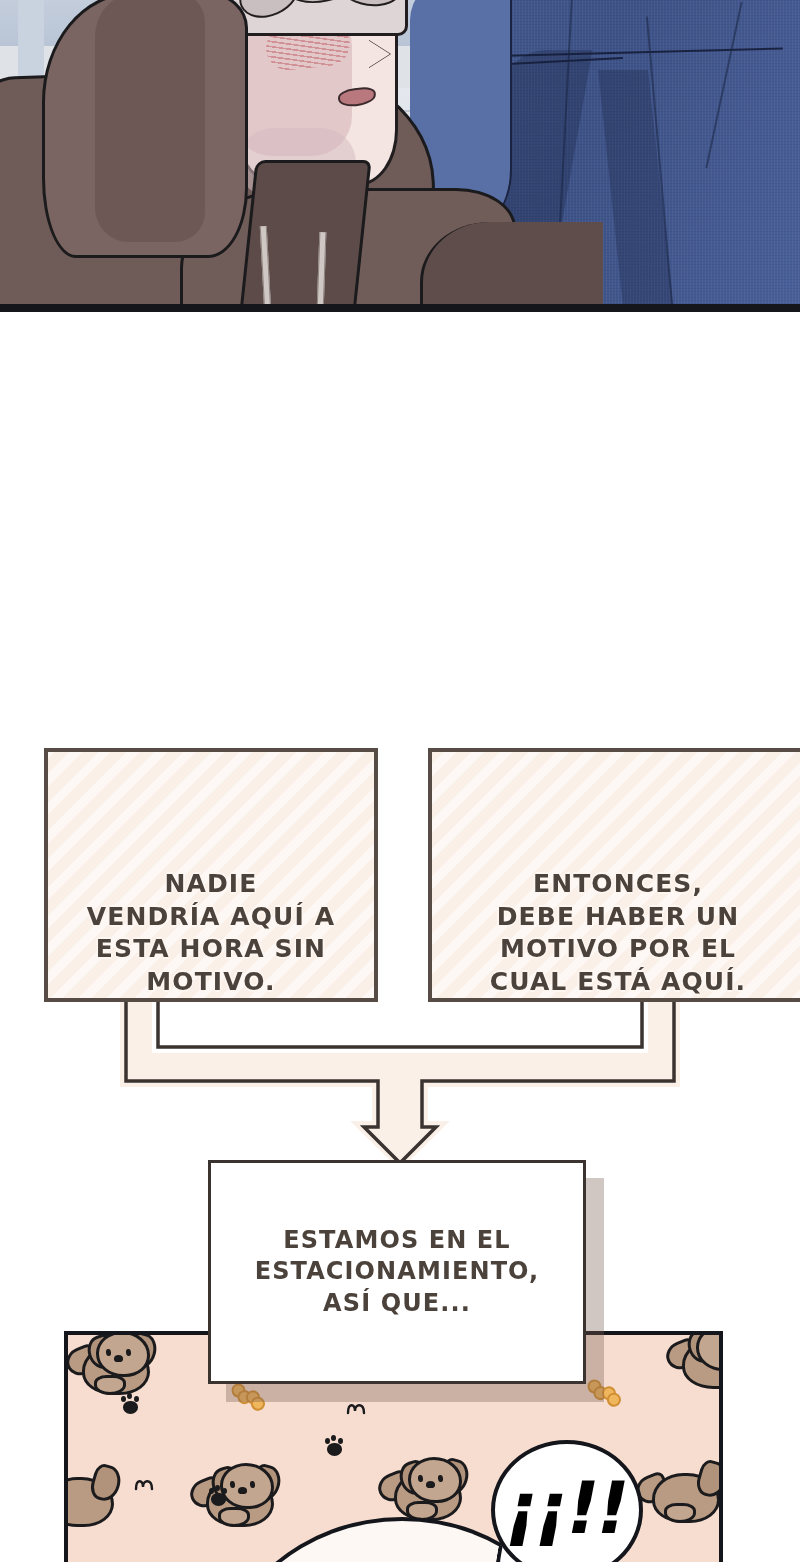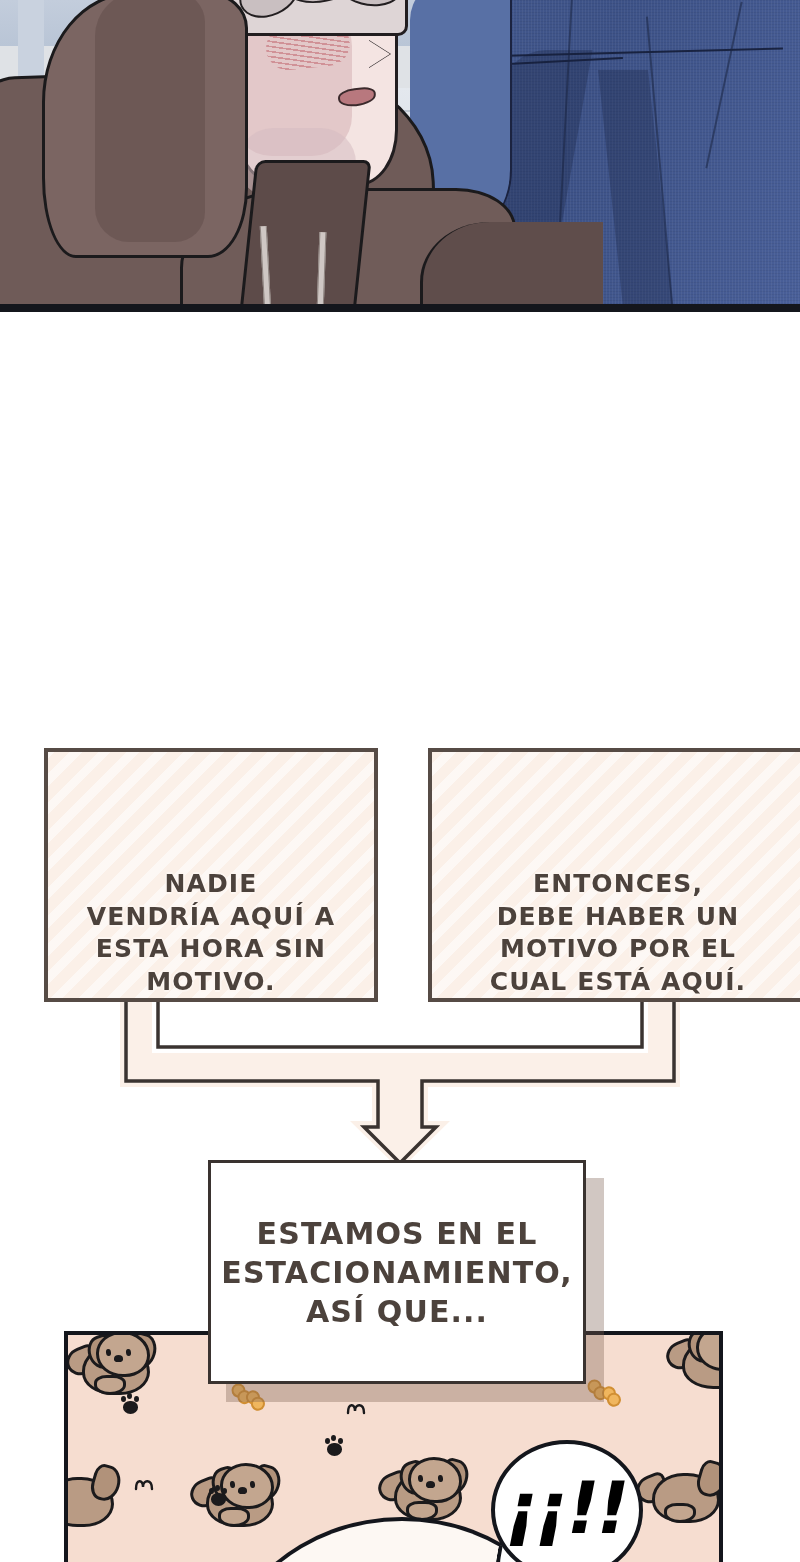--- a/index.html
+++ b/index.html
@@ -301,21 +301,21 @@
     width: 378px; height: 224px;
     box-sizing: border-box;
     background: #ffffff;
     border: 3px solid #3a3330;
     display: flex; align-items: center; justify-content: center;
     z-index: 8;
   }
   #bubble-3 .bubble-text {
     text-shadow: none;
     color: #4c423c;
-    font-size: 30px;
+    font-size: 24px;
   }
   .bubble-3-shadow {
     position: absolute;
     left: 226px; top: 1178px;
     width: 378px; height: 224px;
     background: rgba(122,94,80,.35);
     z-index: 7;
   }
 
   

